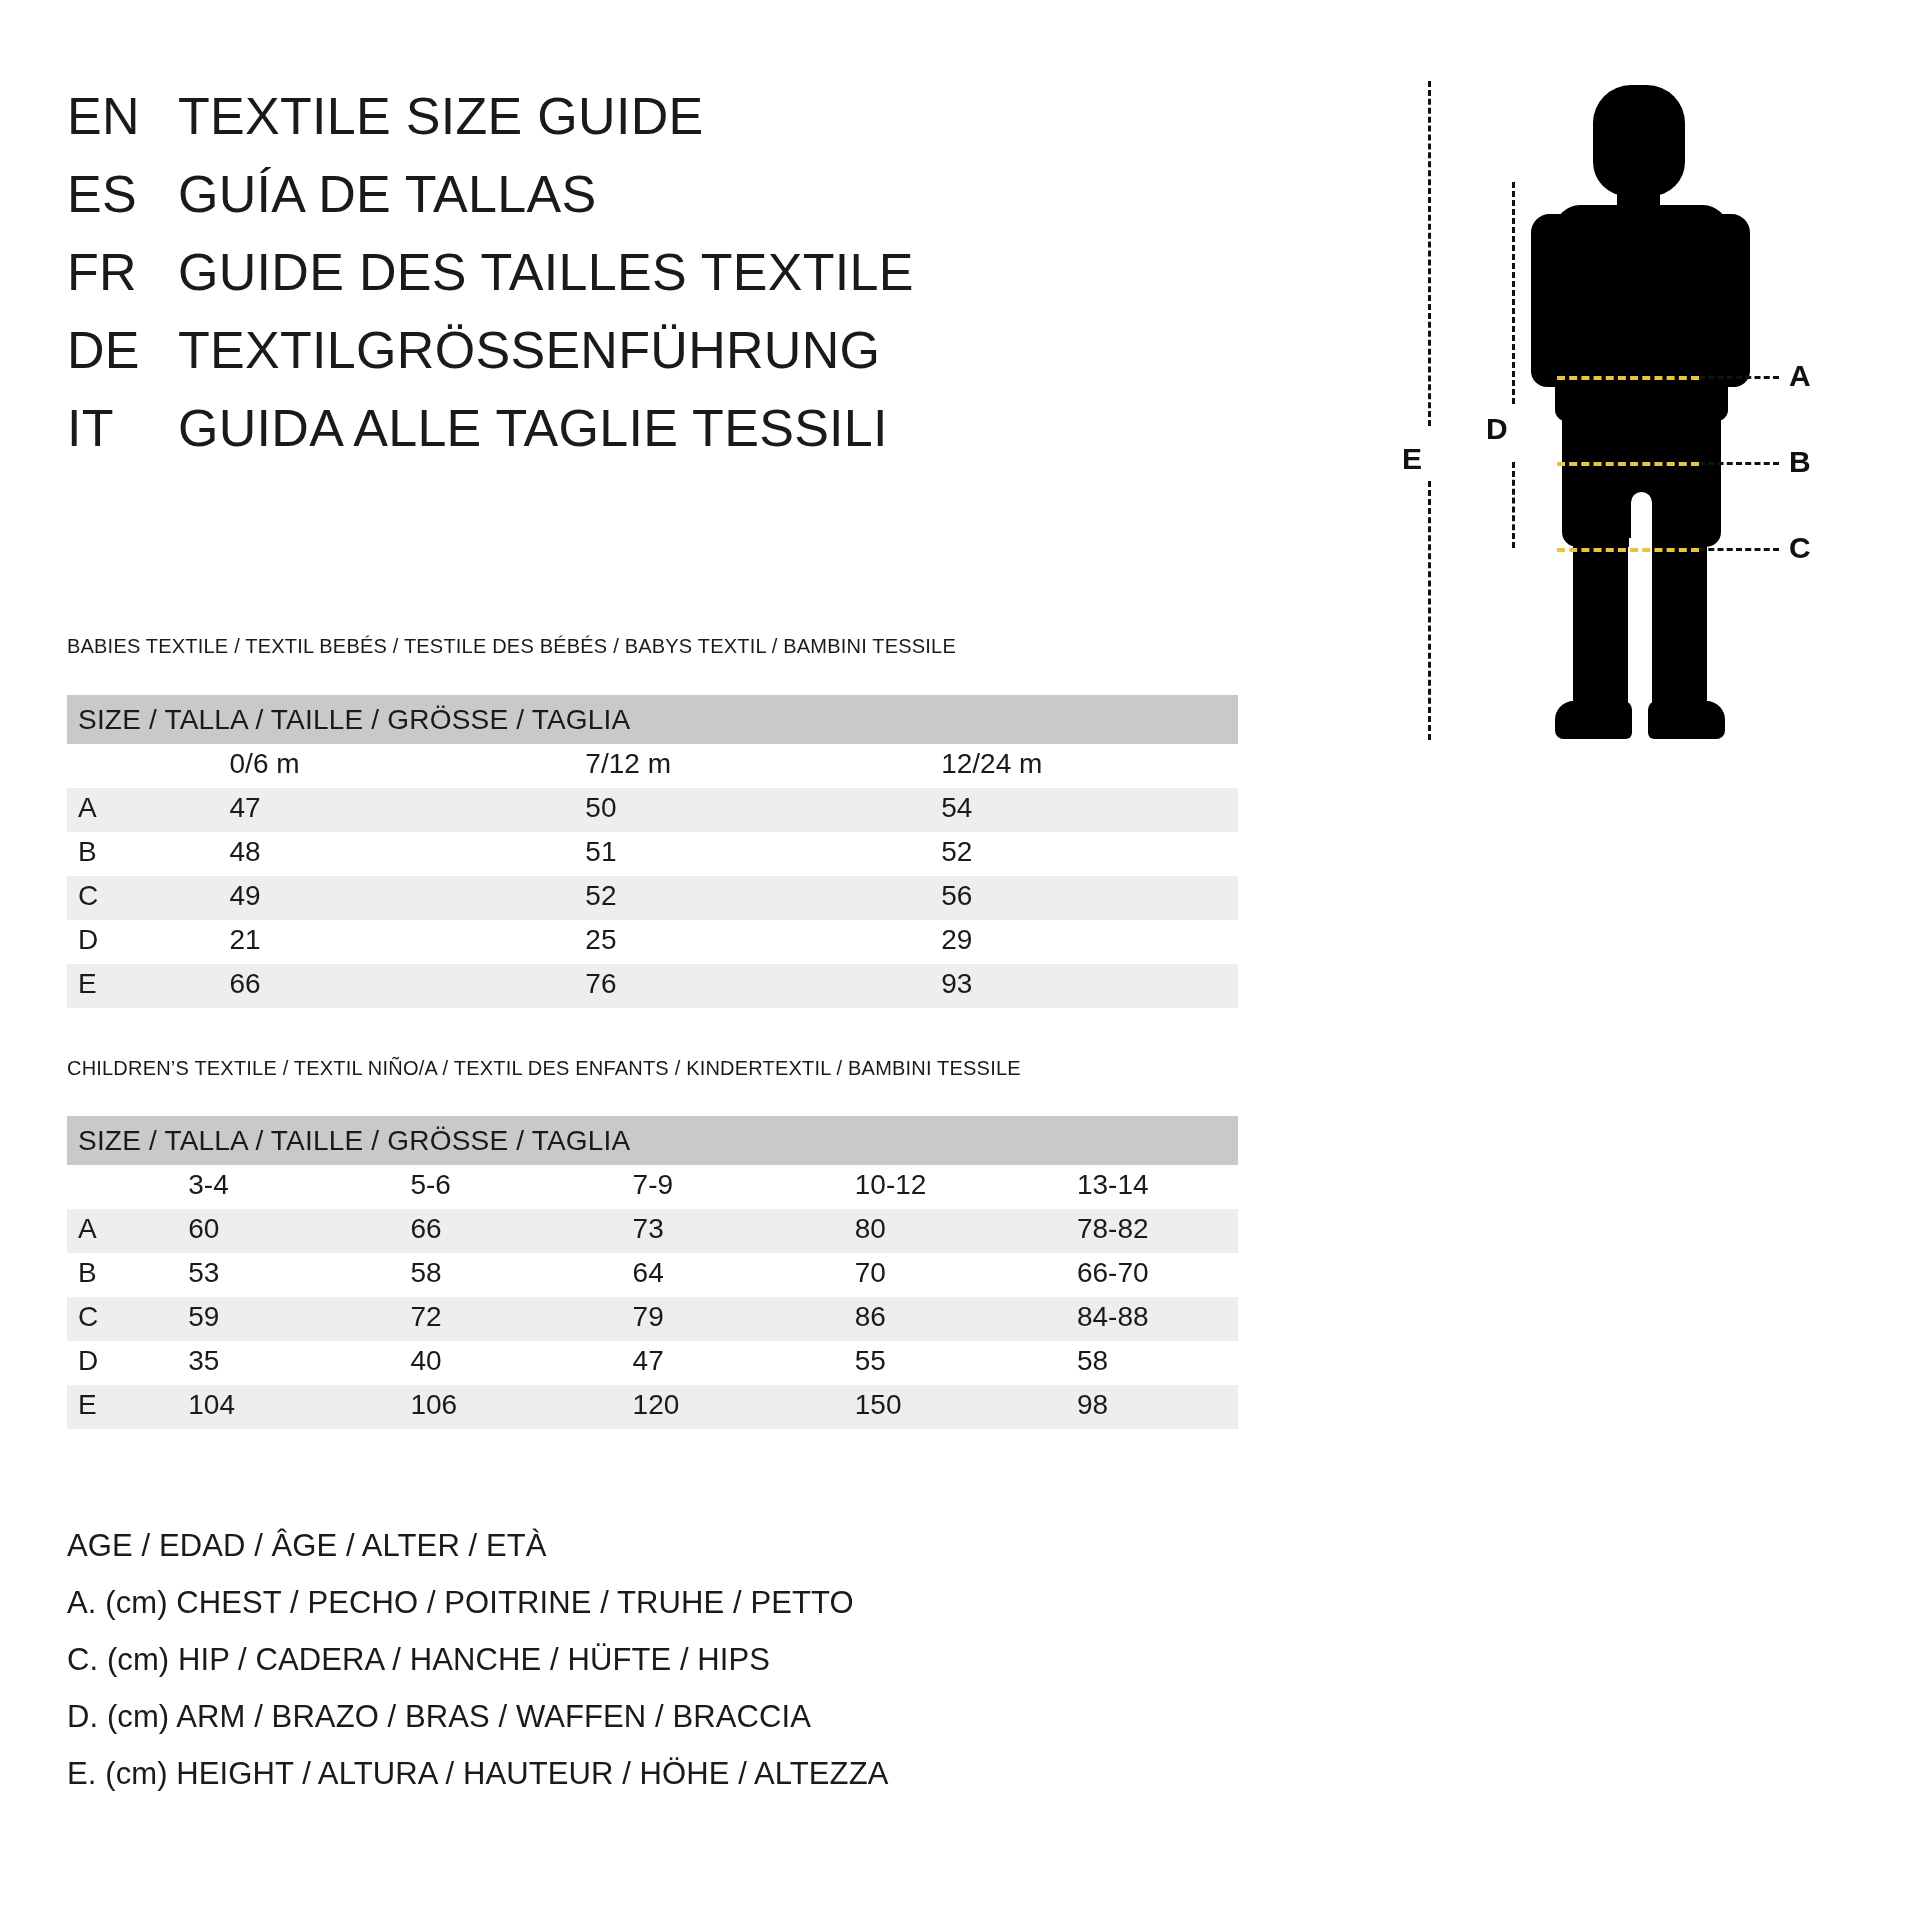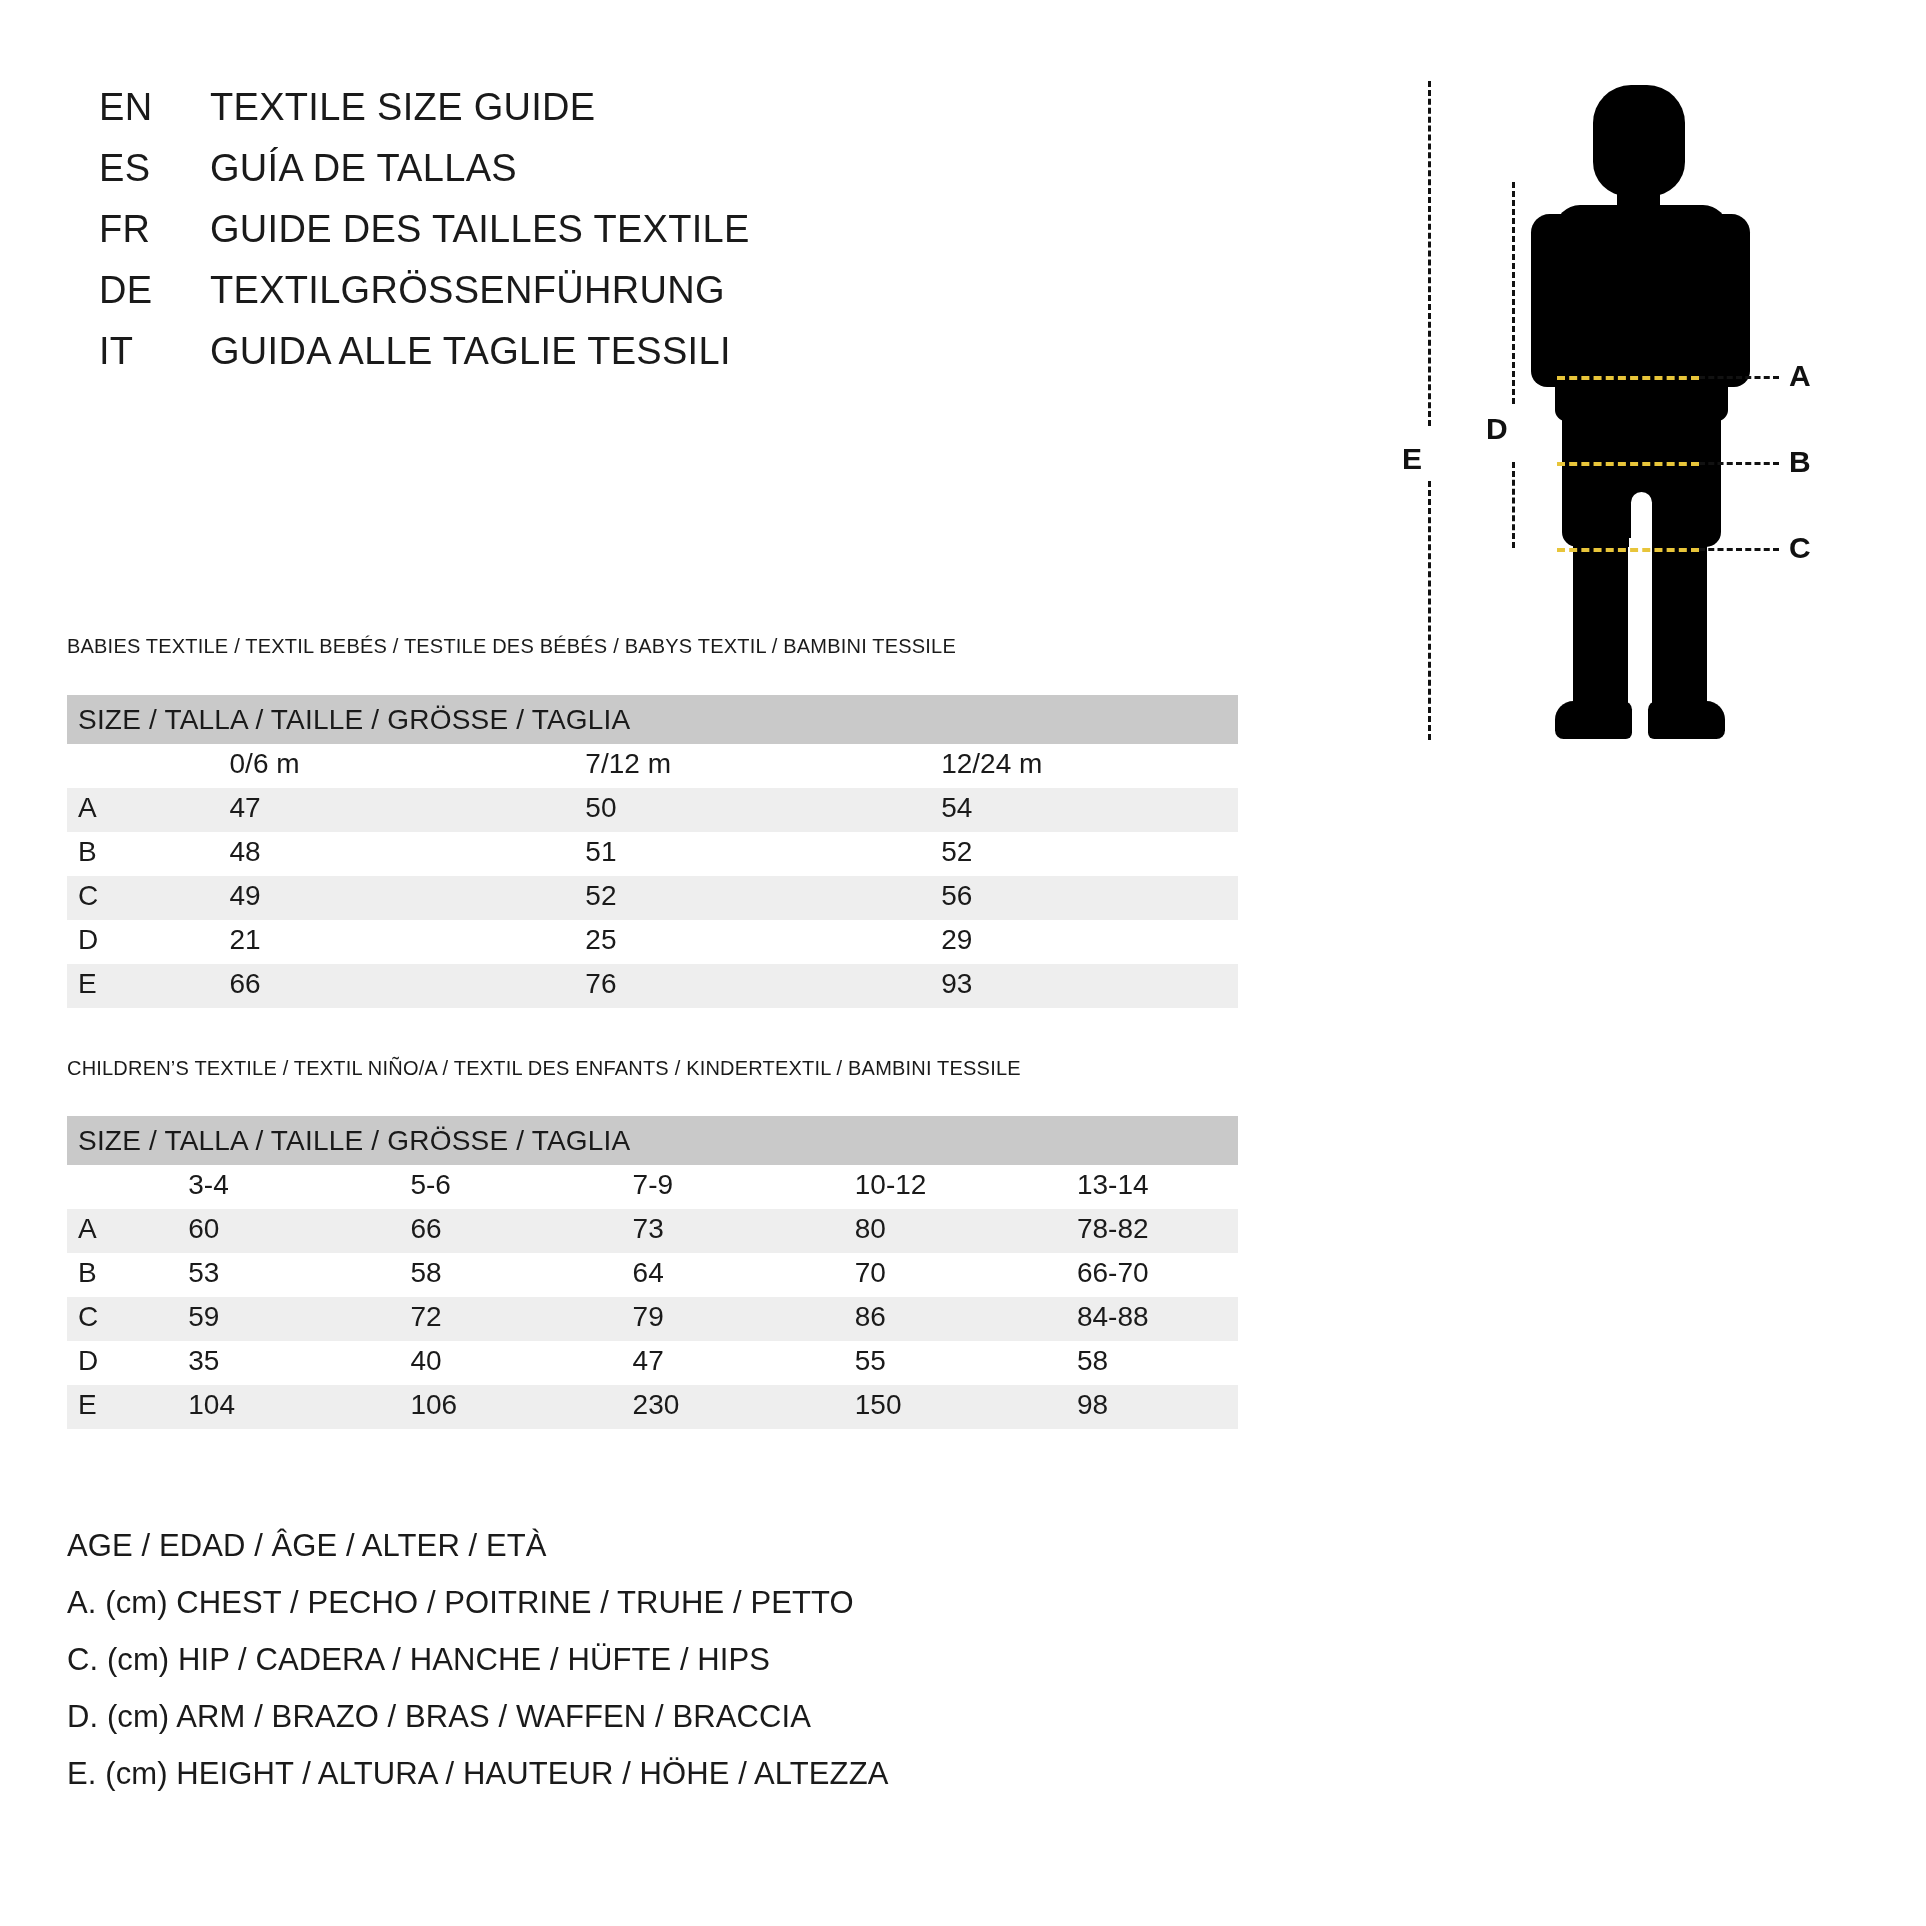--- a/index.html
+++ b/index.html
@@ -26,25 +26,24 @@
   
   .lang-block {
     position: absolute;
     left: 67px;
     top: 86px;
     width: 863px;
   }
   .lang-row {
     display: flex;
     align-items: flex-end;
-    font-size: 38px;
+    font-size: 52px;
     letter-spacing: 0.3px;
     margin-bottom: 18px;
     white-space: nowrap;
-    margin-left: 32px;
   }
   .lang-code {
     width: 111px;
     flex: 0 0 111px;
   }
   .lang-text {
     flex: 1 1 auto;
   }
 
   
@@ -402,21 +401,21 @@
         <td class="col-val cell-pad">35</td>
         <td class="col-val cell-pad">40</td>
         <td class="col-val cell-pad">47</td>
         <td class="col-val cell-pad">55</td>
         <td class="col-val cell-pad">58</td>
       </tr>
       <tr class="shaded">
         <td class="col-label">E</td>
         <td class="col-val cell-pad">104</td>
         <td class="col-val cell-pad">106</td>
-        <td class="col-val cell-pad">230</td>
+        <td class="col-val cell-pad">120</td>
         <td class="col-val cell-pad">150</td>
         <td class="col-val cell-pad">98</td>
       </tr>
     </tbody>
   </table>
 
   <div class="legend">
     <div class="legend-row">AGE / EDAD / ÂGE / ALTER / ETÀ</div>
     <div class="legend-row">A. (cm) CHEST / PECHO / POITRINE / TRUHE / PETTO</div>
     <div class="legend-row">C. (cm) HIP / CADERA / HANCHE / HÜFTE / HIPS</div>

